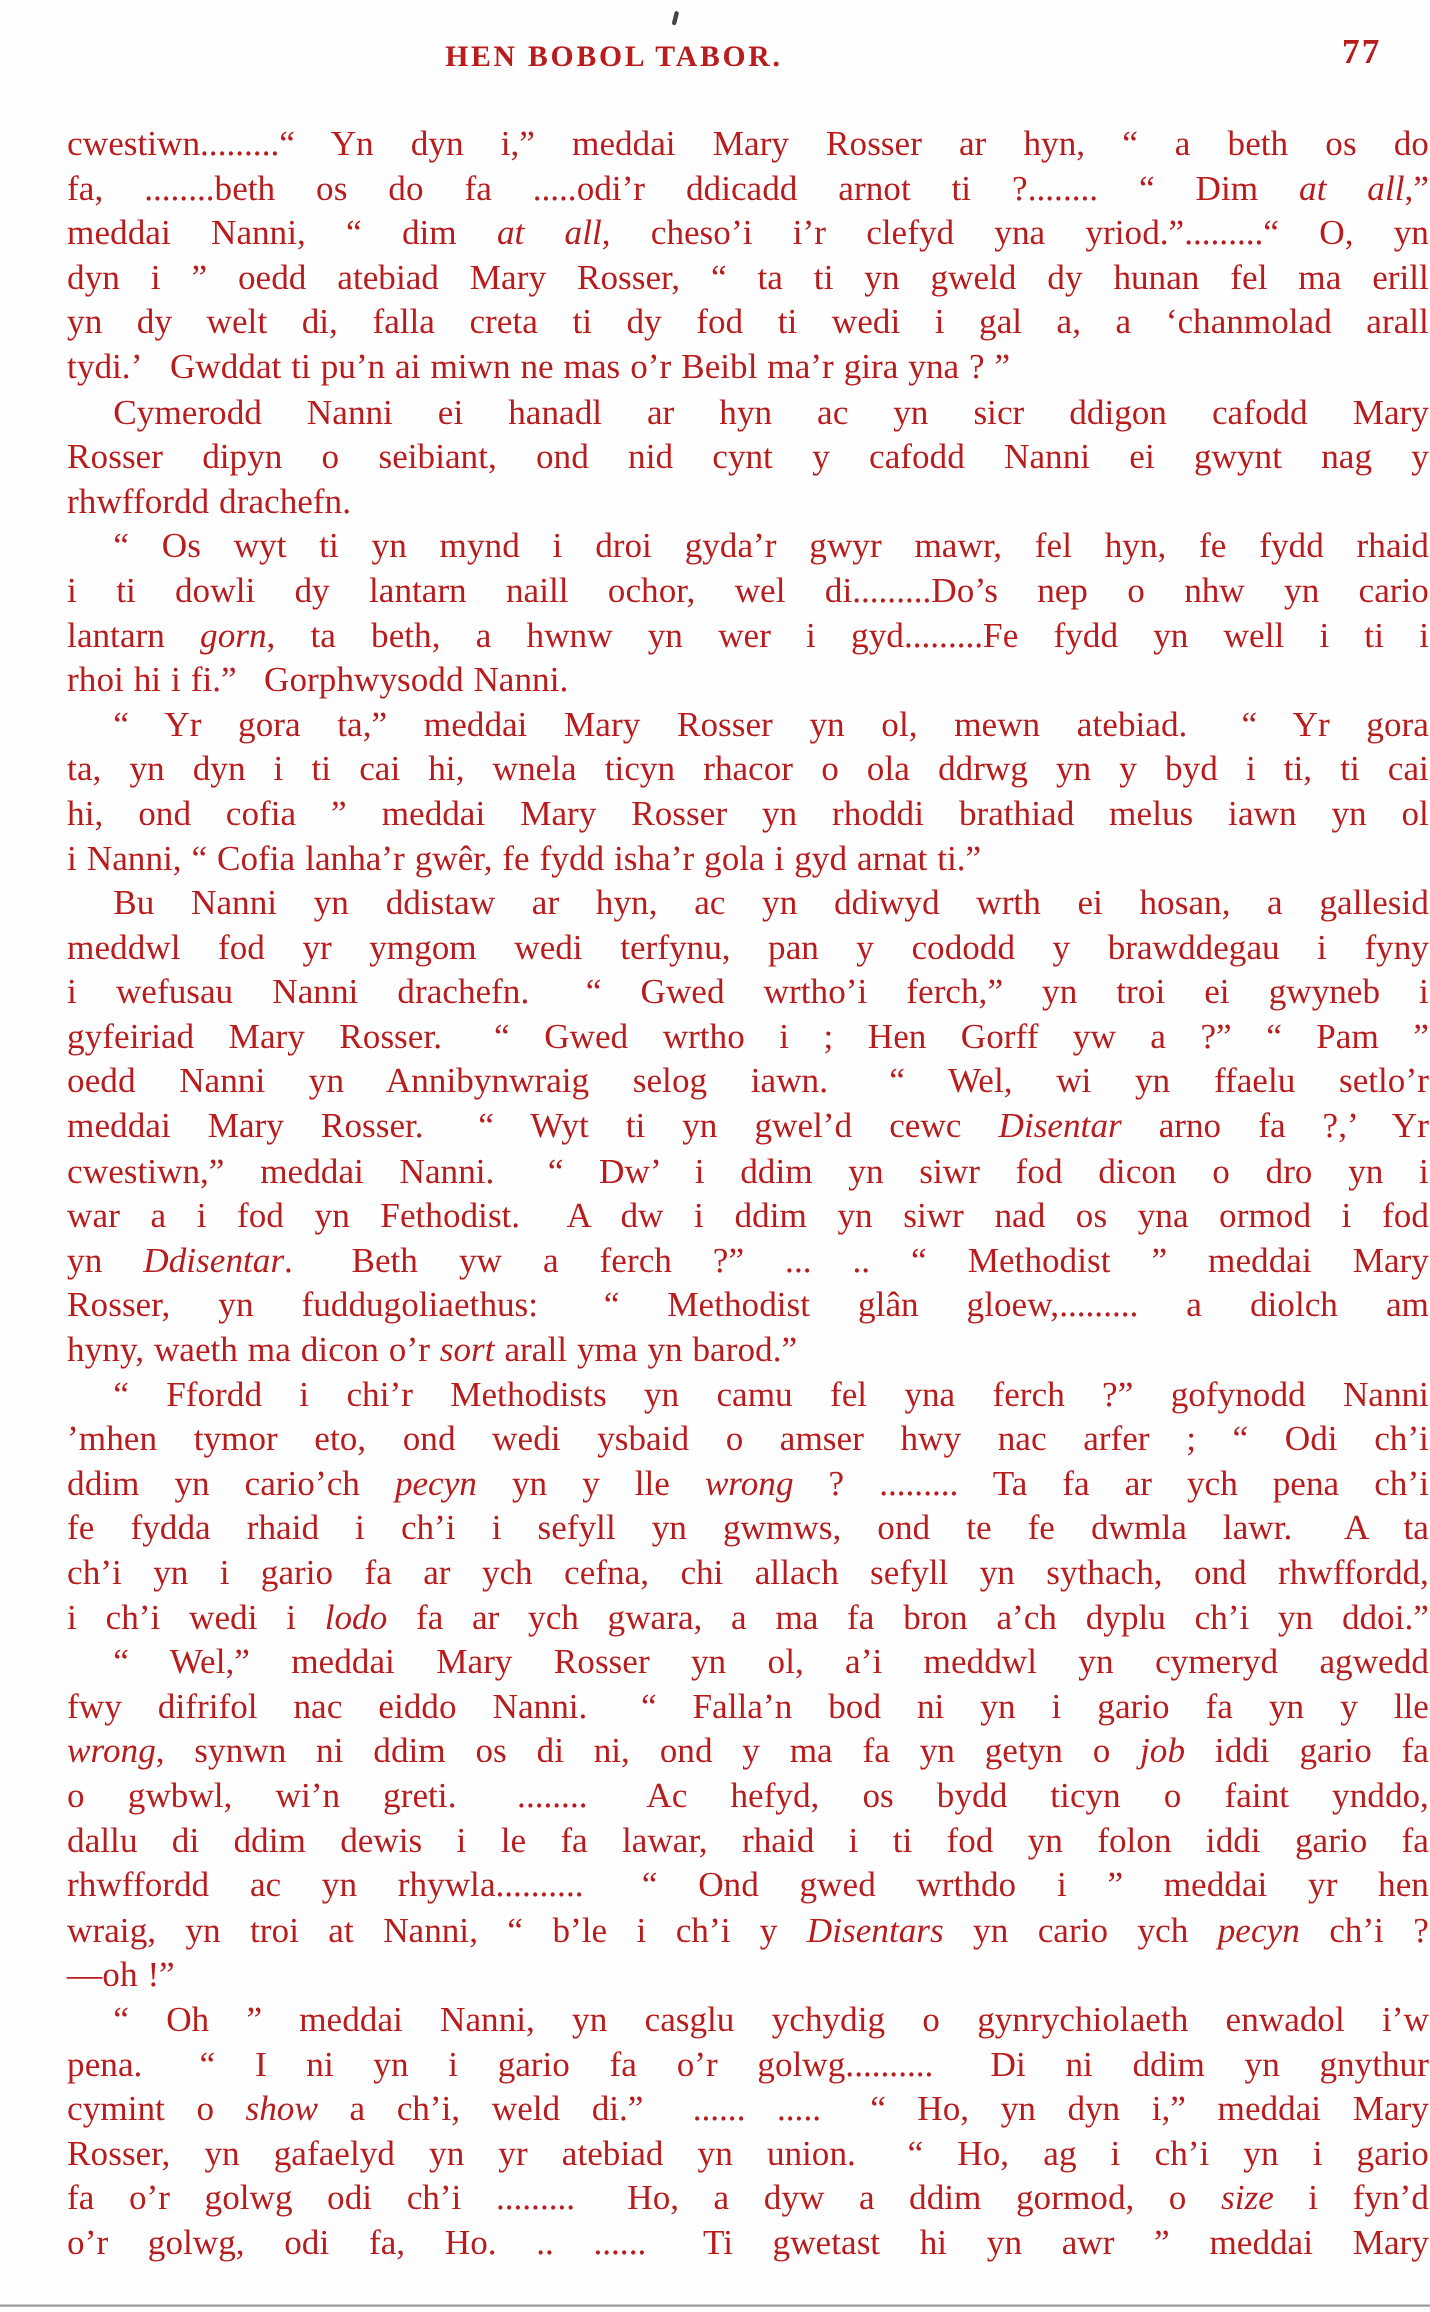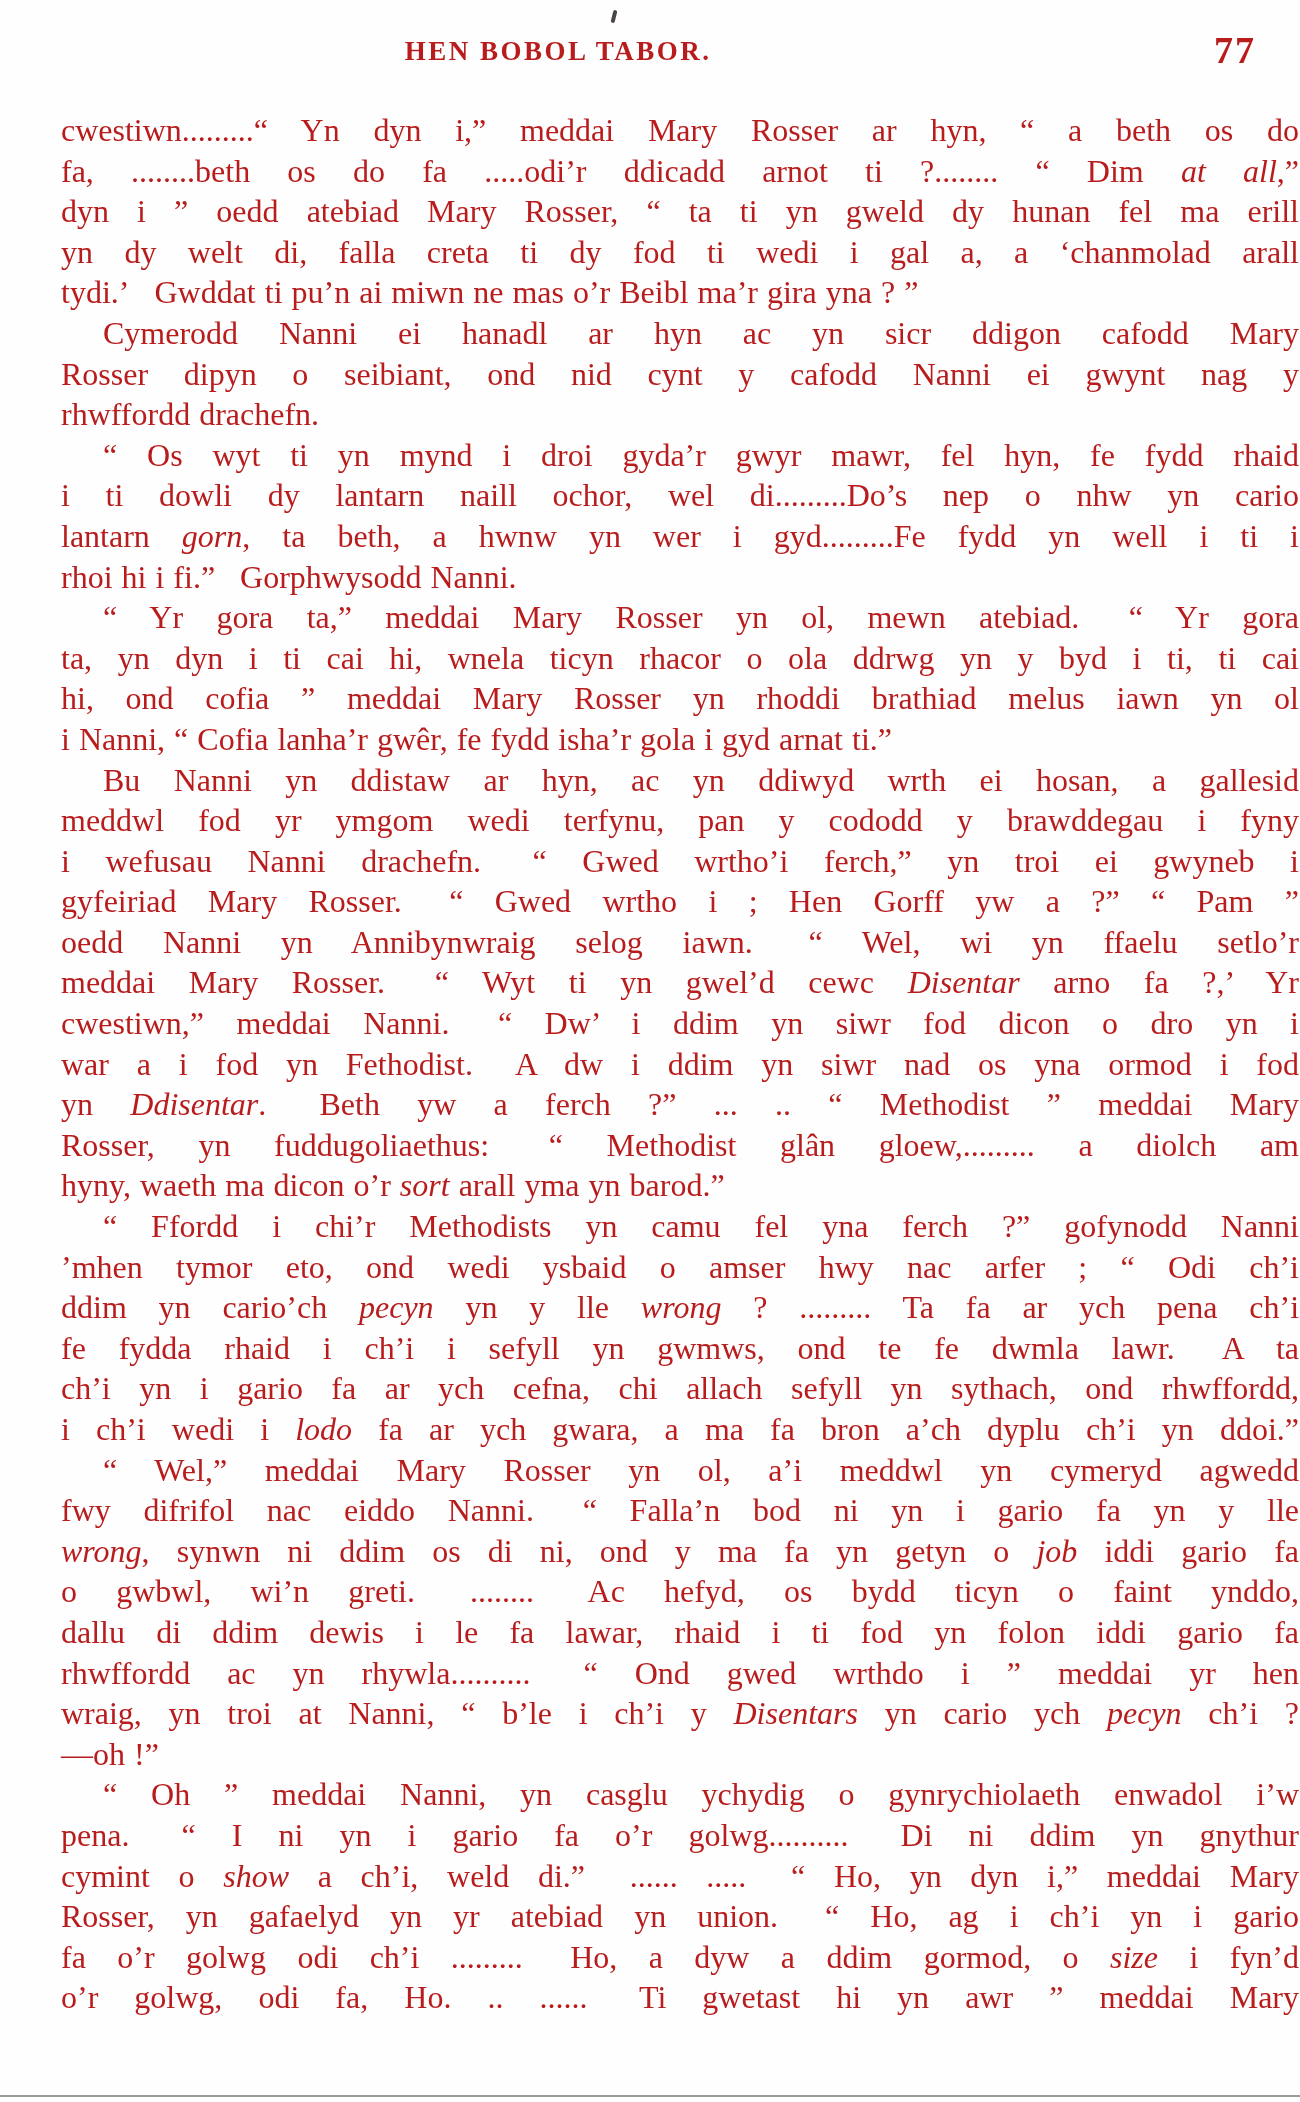--- a/index.html
+++ b/index.html
@@ -30,21 +30,21 @@
     transform: translateX(-50%);
     font-size: 27px;
     font-weight: bold;
     letter-spacing: 2.5px;
     white-space: nowrap;
   }
   .page-number {
     position: absolute;
     right: 14px;
     top: -4px;
-    font-size: 38px;
+    font-size: 32px;
     font-weight: bold;
     letter-spacing: 2px;
   }
   .speck {
     position: absolute;
     left: 612px;
     top: 10px;
     width: 4px;
     height: 13px;
     background: #4a4540;
@@ -85,20 +85,21 @@
 <div class="page">
   <span class="speck"></span>
   <div class="header">
     <span class="header-title">HEN BOBOL TABOR.</span>
     <span class="page-number">77</span>
   </div>
   <div class="text-column">
       <div class="paragraph">
         <div class="line">cwestiwn.........“ Yn dyn i,” meddai Mary Rosser ar hyn, “ a beth os do</div>
         <div class="line">fa, ........beth os do fa .....odi’r ddicadd arnot ti ?........ “ Dim <i>at all</i>,”</div>
+        <div class="line">meddai Nanni, “ dim <i>at all</i>, cheso’i i’r clefyd yna yriod.”.........“ O, yn</div>
         <div class="line">dyn i ” oedd atebiad Mary Rosser, “ ta ti yn gweld dy hunan fel ma erill</div>
         <div class="line">yn dy welt di, falla creta ti dy fod ti wedi i gal a, a ‘chanmolad arall</div>
         <div class="line last">tydi.’  Gwddat ti pu’n ai miwn ne mas o’r Beibl ma’r gira yna ? ”</div>
       </div>
       <div class="paragraph">
         <div class="line indent">Cymerodd Nanni ei hanadl ar hyn ac yn sicr ddigon cafodd Mary</div>
         <div class="line">Rosser dipyn o seibiant, ond nid cynt y cafodd Nanni ei gwynt nag y</div>
         <div class="line last">rhwffordd drachefn.</div>
       </div>
       <div class="paragraph">

